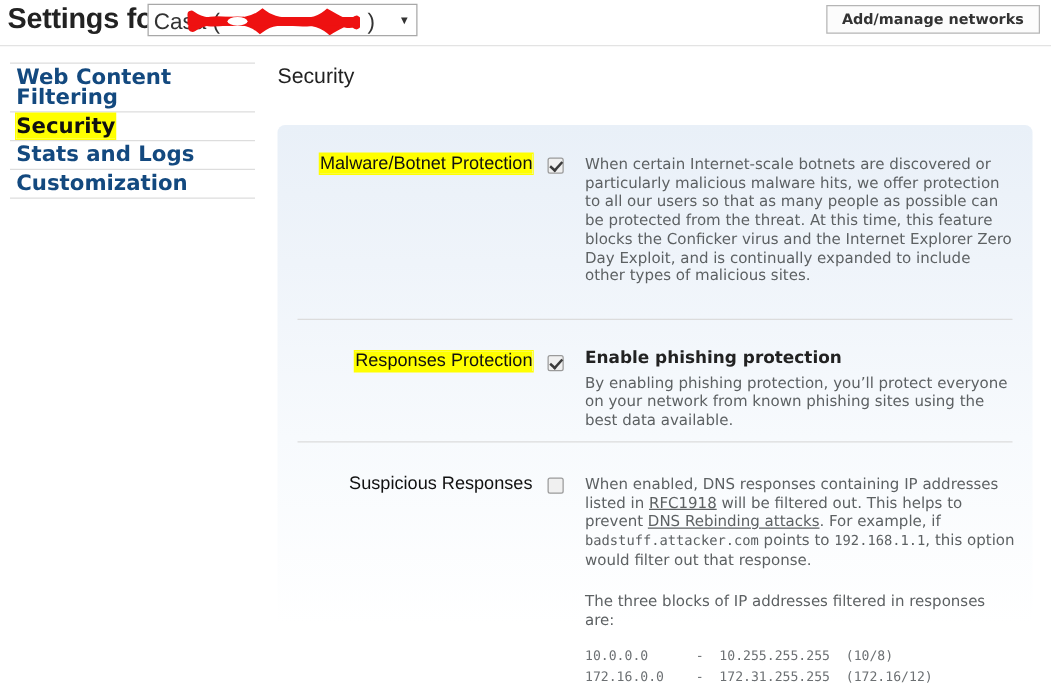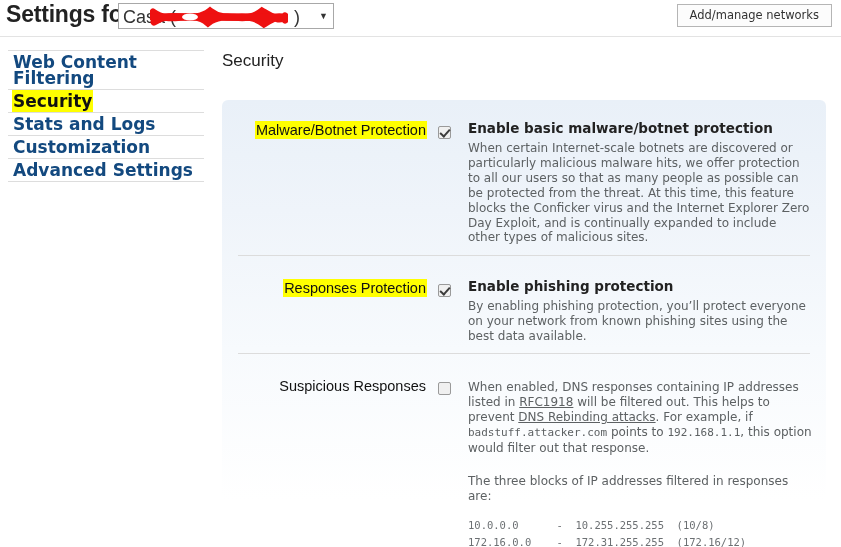--- a/index.html
+++ b/index.html
@@ -74,21 +74,21 @@
   #btn-add-manage {
     position: absolute;
     right: 9px; top: 4px;
     height: 23px;
     padding: 0 12px;
     box-sizing: border-box;
     border: 1px solid #b5b5b5;
     background: #fcfcfc;
     font-family: "DejaVu Sans", sans-serif;
     font-size: 11.5px;
-    font-weight: normal;
+    font-weight: bold;
     color: #333333;
     line-height: 21px;
     white-space: nowrap;
     cursor: pointer;
   }
 
   
   #sidebar {
     position: absolute;
     left: 8px; top: 50px;
@@ -264,38 +264,34 @@
   </div>
   <div class="nav-item active">
     <span class="nav-link">Security</span>
   </div>
   <div class="nav-item">
     <span class="nav-link">Stats and Logs</span>
   </div>
   <div class="nav-item">
     <span class="nav-link">Customization</span>
   </div>
-  <div class="nav-item">
-    <span class="nav-link">Advanced Settings</span>
-  </div>
 </div>
 
 <div id="content-title">Security</div>
 
 <div id="panel">
 
   <div class="section" id="sec-malware">
     <div class="sec-label-col">
       <span class="sec-label">Malware/Botnet Protection</span>
     </div>
     <div class="checkbox-col">
       <span class="cb checked"></span>
     </div>
     <div class="sec-body">
-      <div class="opt-title">Enable basic malware/botnet protection</div>
       <div class="opt-desc">When certain Internet-scale botnets are discovered or particularly malicious malware hits, we offer protection to all our users so that as many people as possible can be protected from the threat. At this time, this feature blocks the Conficker virus and the Internet Explorer Zero Day Exploit, and is continually expanded to include other types of malicious sites.</div>
     </div>
   </div>
 
   <div class="section-divider" id="div-1"></div>
 
   <div class="section" id="sec-phishing">
     <div class="sec-label-col">
       <span class="sec-label">Responses Protection</span>
     </div>

